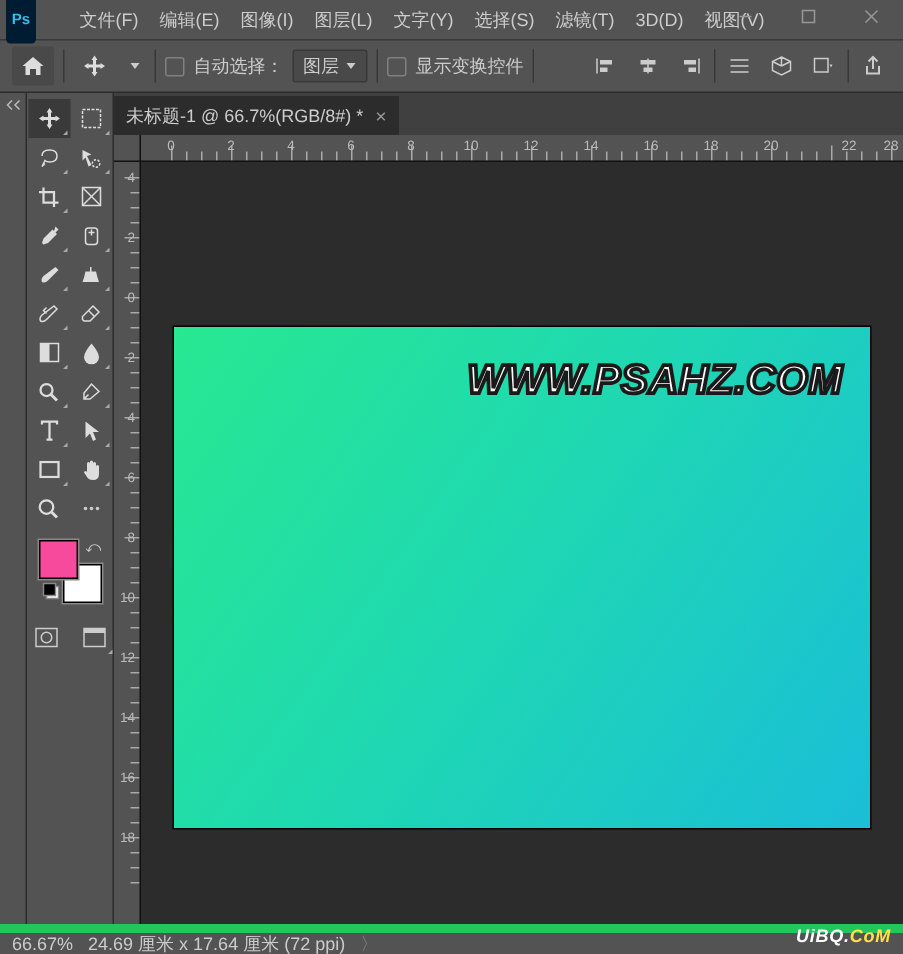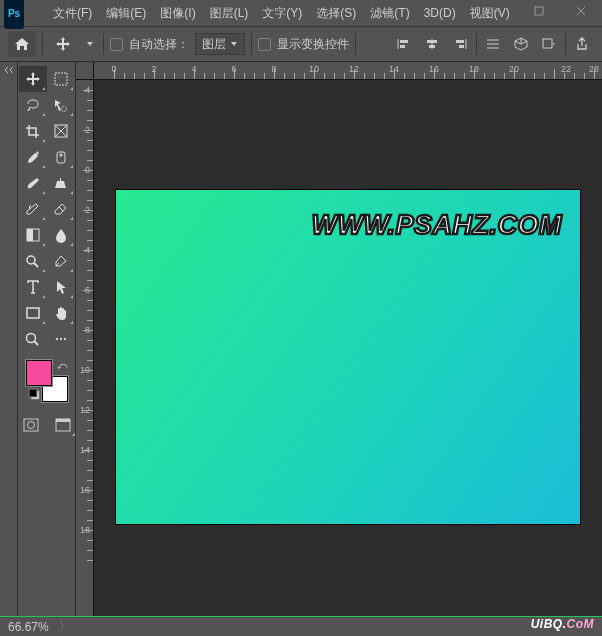--- a/index.html
+++ b/index.html
@@ -39,25 +39,25 @@
 .canvas-wrap{flex:1;position:relative;background:#2c2c2c;overflow:hidden}
 .ruler-h{position:absolute;top:0;left:18px;right:0;height:18px;background:#535353;border-bottom:1px solid #111;overflow:hidden}
 .ruler-v{position:absolute;top:18px;left:0;bottom:0;width:18px;background:#535353;border-right:1px solid #111;overflow:hidden}
 .ruler-corner{position:absolute;top:0;left:0;width:18px;height:18px;background:#535353;border-right:1px solid #111;border-bottom:1px solid #111}
 .ruler-h .tk{position:absolute;bottom:0;width:1px;height:6px;background:#aaa}
 .ruler-h .lbl{position:absolute;top:2px;font-size:9px;color:#bbb;transform:translateX(-50%)}
 .ruler-v .tk{position:absolute;right:0;height:1px;width:6px;background:#aaa}
 .ruler-v .lbl{position:absolute;right:3px;font-size:9px;color:#bbb;transform:translateY(-50%)}
 .canvas{position:absolute;top:128px;left:40px;width:464px;height:334px;background:linear-gradient(125deg,#28e891 0%,#1fd9b0 45%,#1abed8 100%);box-shadow:0 0 0 1px #000}
 .canvas .wm{position:absolute;top:20px;right:18px;font-family:Arial,sans-serif;font-weight:900;font-style:italic;font-size:27px;color:#fff;-webkit-text-stroke:2.5px #1a1a1a;letter-spacing:0.5px}
-.statusbar{height:20px;background:#535353;border-top:1px solid #22c55e;display:flex;align-items:center;padding:0 8px;font-size:11px;color:#ccc;gap:10px}
+.statusbar{height:20px;background:#535353;border-top:6px solid #22c55e;display:flex;align-items:center;padding:0 8px;font-size:11px;color:#ccc;gap:10px}
 .statusbar .arrow{color:#888}
 .brand{position:absolute;bottom:3px;right:8px;font-family:Arial,sans-serif;font-weight:900;font-style:italic;font-size:18px;letter-spacing:0.5px}
 .brand .b1{color:#fff}
-.brand .b2{color:#f9a8d4}
+.brand .b2{color:#fde047}
 </style>
 </head>
 <body>
 
 <div class="window-controls">
   <div>
       <svg viewBox="0 0 10 10">
         <line x1="1" y1="5" x2="9" y2="5" stroke="#999" stroke-width="1"></line>
       </svg>
     </div>
@@ -338,20 +338,26 @@
           <svg width="16" height="14" viewBox="0 0 16 14">
             <rect x="1" y="1" width="14" height="12" fill="none" stroke="#ccc"></rect>
             <rect x="1" y="1" width="14" height="3" fill="#ccc"></rect>
           </svg>
           <div class="tri"></div>
         </div>
     </div>
   </div>
 
   <div class="docarea">
+    <div class="tabbar">
+      <div class="tab">
+        <span>未标题-1 @ 66.7%(RGB/8#) *</span>
+        <span class="x">×</span>
+      </div>
+    </div>
     <div class="canvas-wrap">
       <div class="ruler-corner"></div>
       <div class="ruler-h" id="rh">
           <div class="tk" style="left: 20px; height: 10px;"></div>
           <div class="lbl" style="left: 20px;">0</div>
           <div class="tk" style="left: 30px;"></div>
           <div class="tk" style="left: 40px;"></div>
           <div class="tk" style="left: 50px;"></div>
           <div class="tk" style="left: 60px; height: 10px;"></div>
           <div class="lbl" style="left: 60px;">2</div>
@@ -475,18 +481,19 @@
         </div>
       <div class="canvas">
         <div class="wm">WWW.PSAHZ.COM</div>
       </div>
     </div>
   </div>
 </div>
 
 <div class="statusbar">
   <span>66.67%</span>
+  <span>24.69 厘米 x 17.64 厘米 (72 ppi)</span>
   <span class="arrow">〉</span>
 </div>
 
 <div class="brand">
   <span class="b1">UiBQ.</span><span class="b2">CoM</span>
 </div>
 
 </body></html>

